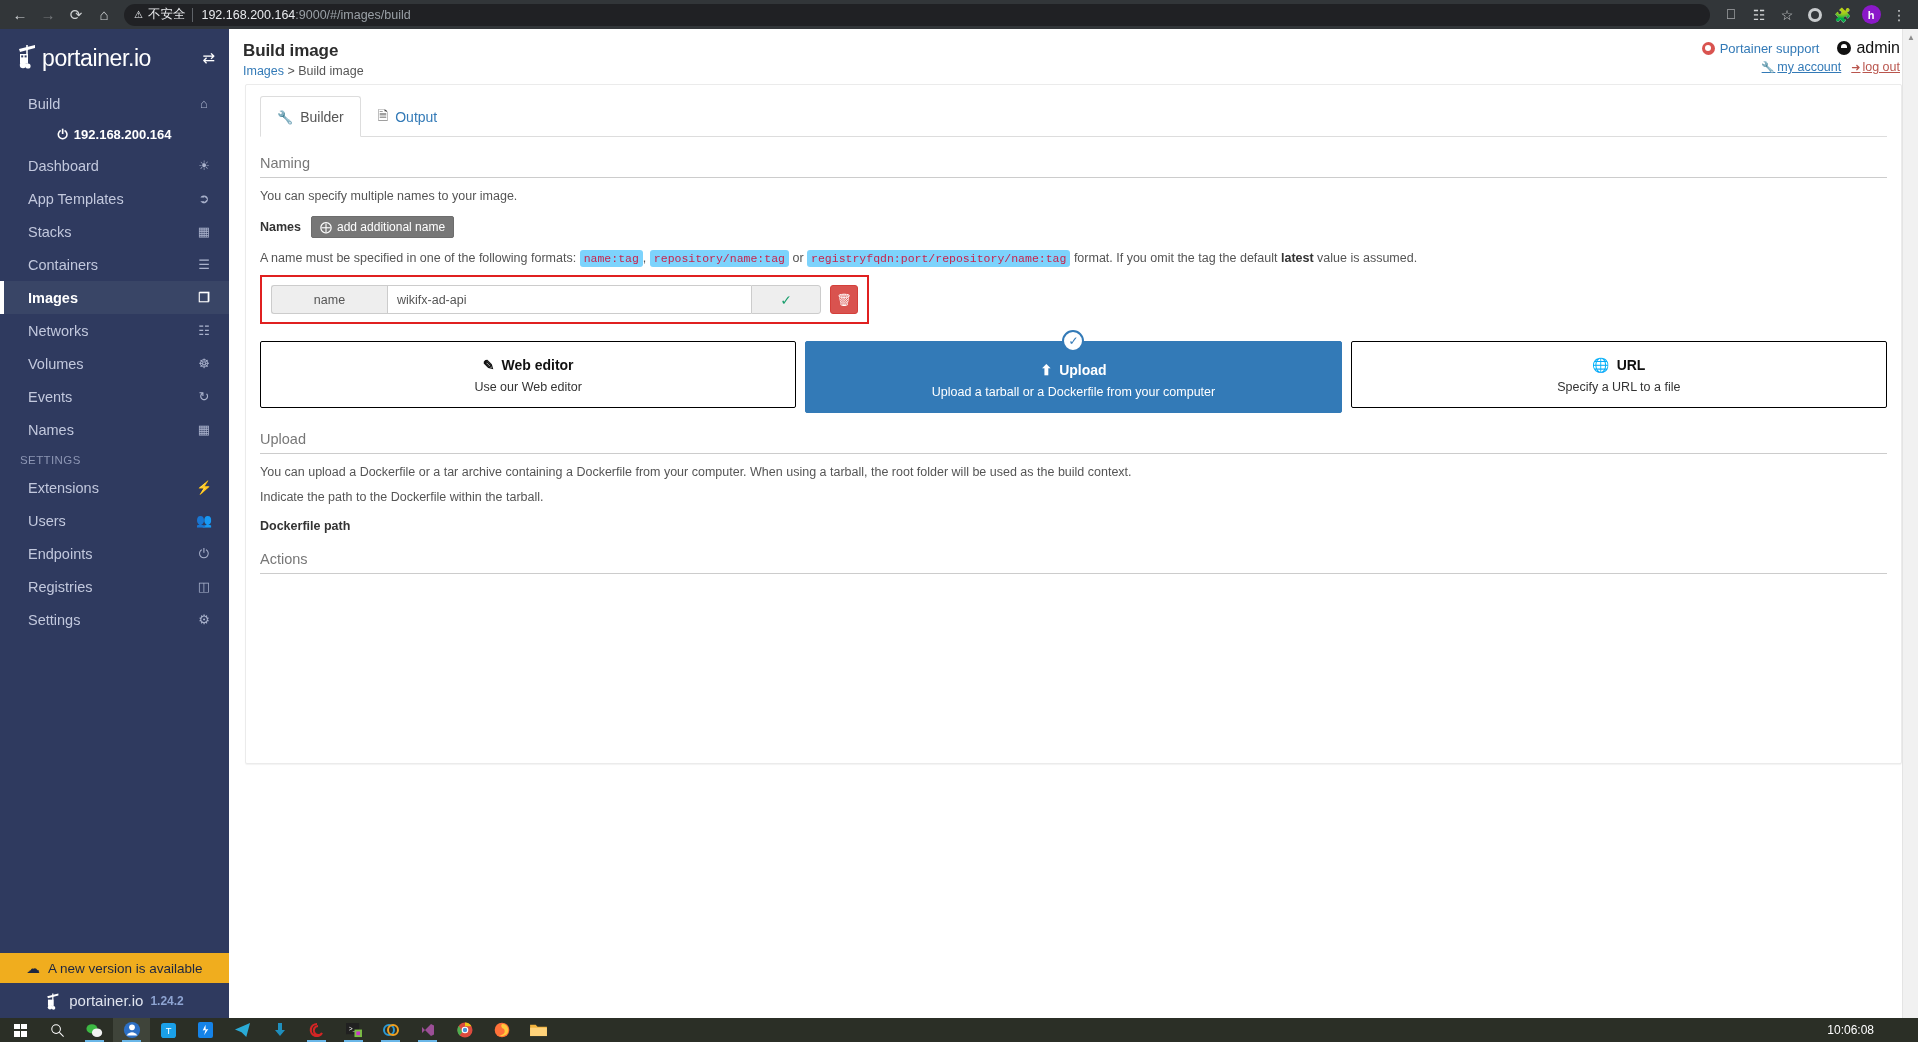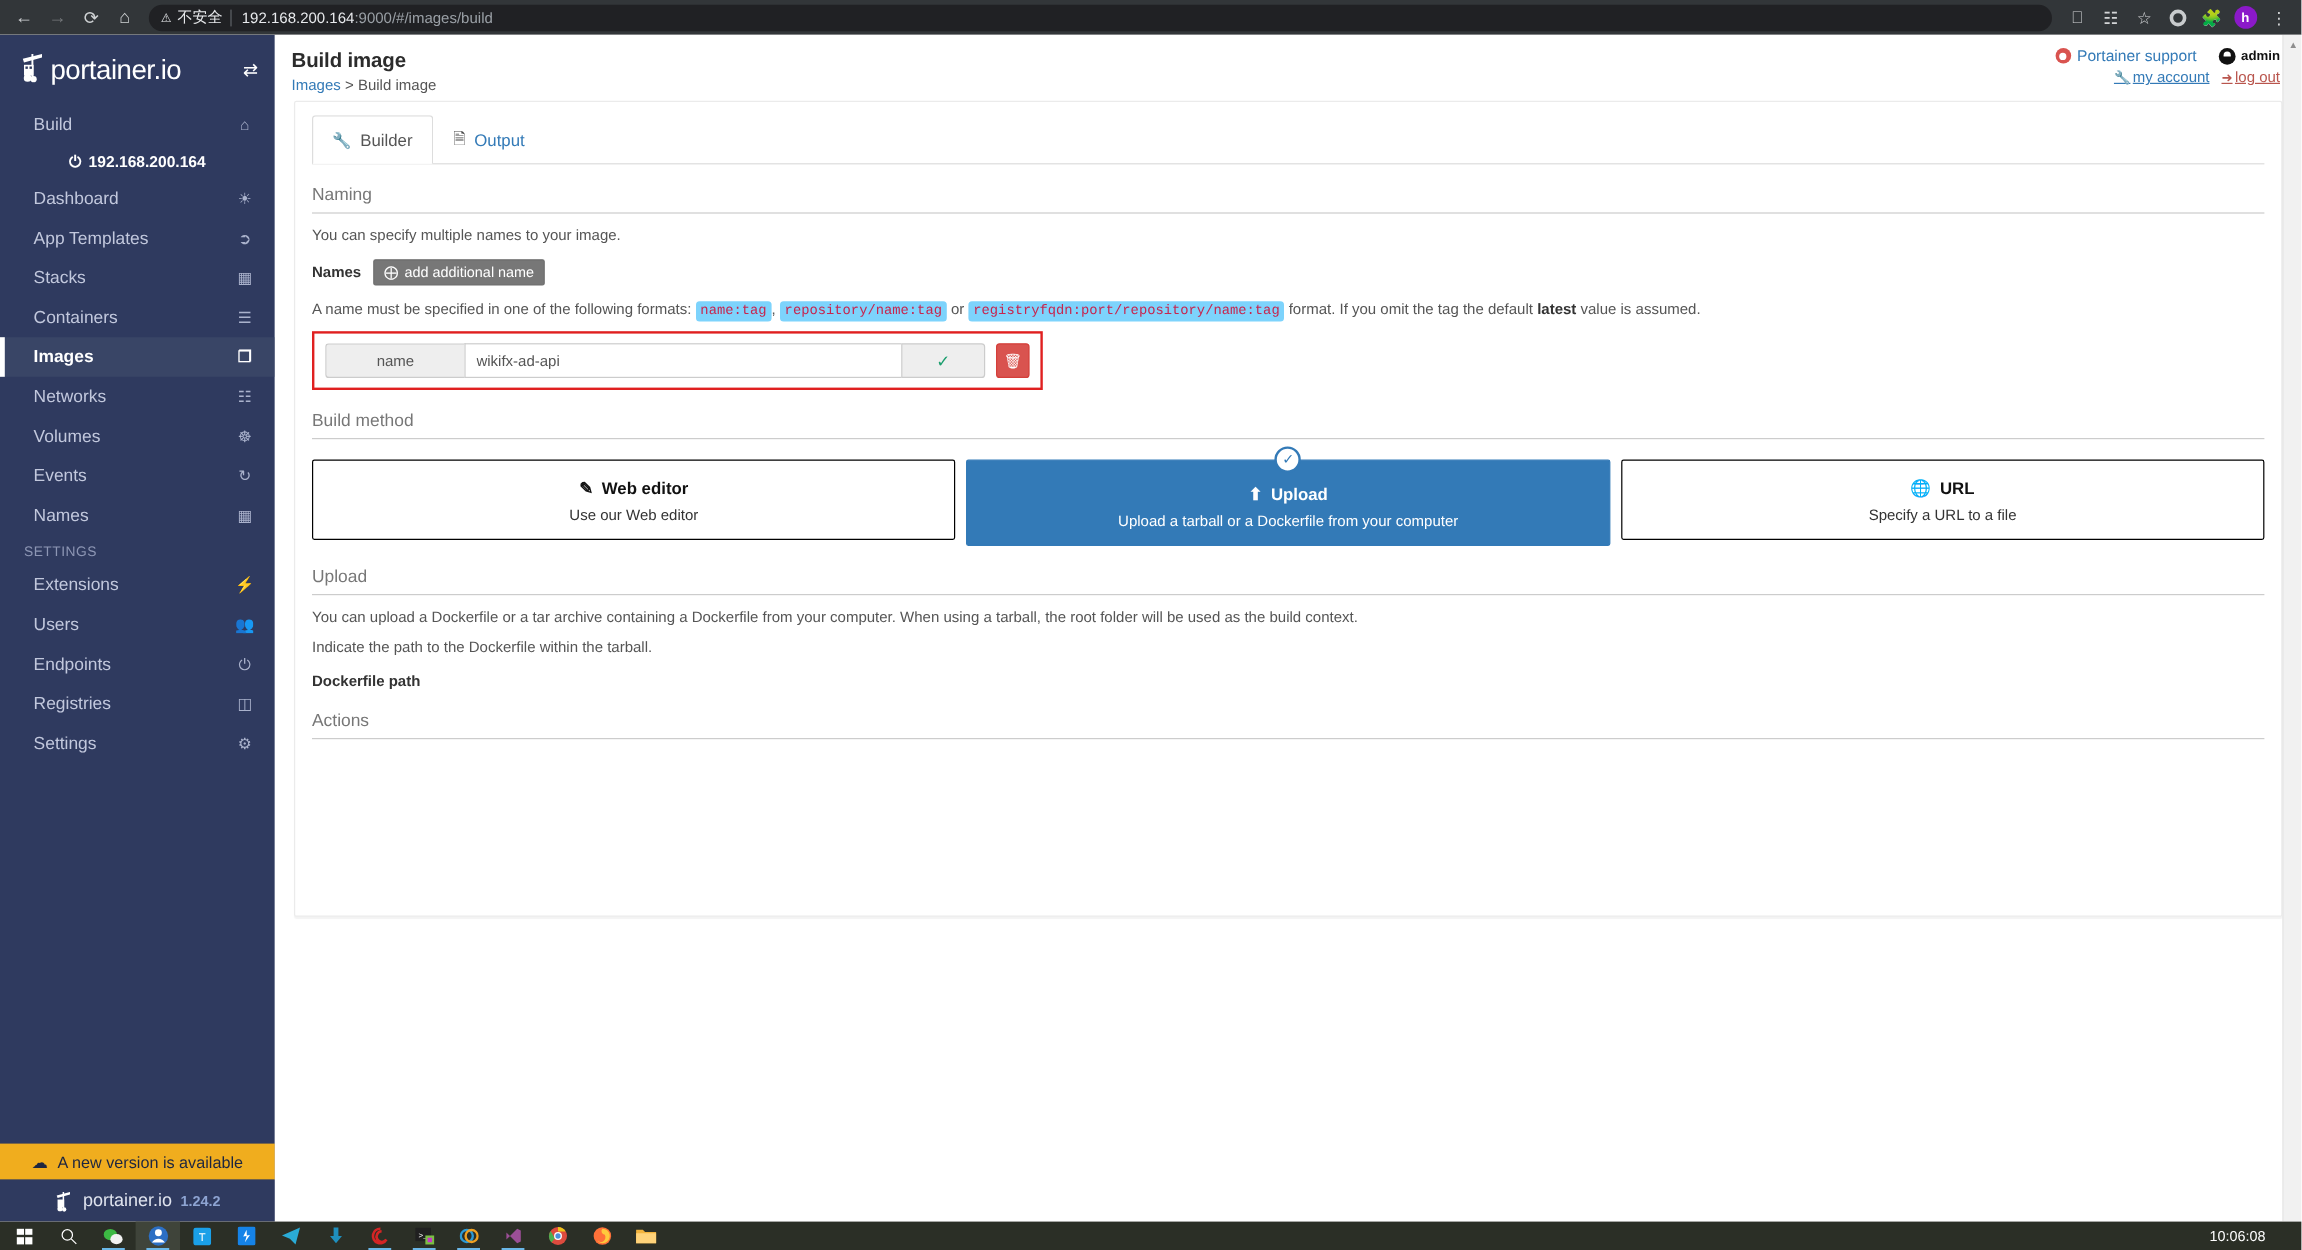--- a/index.html
+++ b/index.html
@@ -113,21 +113,21 @@
   .hr-line1 { display: flex; align-items: center; justify-content: flex-end; gap: 18px; }
   .support-link { color: #337ab7; font-size: 13px; display: flex; align-items: center; gap: 5px; }
   .lifering {
     width: 13px; height: 13px; border-radius: 50%; background: #d9534f;
     position: relative; display: inline-block;
   }
   .lifering:before {
     content: ""; position: absolute; left: 3.5px; top: 3.5px;
     width: 6px; height: 6px; border-radius: 50%; background: #fff;
   }
-  .admin-name { font-size: 11px; color: #111; font-weight: bold; display: flex; align-items: center; gap: 5px; }
+  .admin-name { font-size: 16px; color: #111; font-weight: normal; display: flex; align-items: center; gap: 5px; }
   .user-circle {
     width: 14px; height: 14px; border-radius: 50%; background: #111; position: relative;
   }
   .user-circle:after {
     content: ""; position: absolute; left: 4px; top: 3px; width: 6px; height: 4px;
     border-radius: 3px 3px 0 0; background: #fff;
   }
   .hr-line2 {
     display: flex; align-items: center; justify-content: flex-end; gap: 10px;
     margin-top: 3px; font-size: 12.5px;
@@ -263,21 +263,21 @@
   }
   .tb-item {
     width: 37px; height: 24px; display: flex; align-items: center; justify-content: center;
     position: relative;
   }
   .tb-item.active { background: #3f443a; }
   .tb-underline {
     position: absolute; bottom: 0; left: 9px; width: 19px; height: 2px; background: #6ab7e8;
   }
   .clock {
-    position: absolute; right: 30px; top: 0; height: 24px; display: flex; align-items: center;
+    position: absolute; right: 44px; top: 0; height: 24px; display: flex; align-items: center;
     color: #fff; font-size: 12px;
   }
   .win-logo { display: grid; grid-template-columns: 1fr 1fr; gap: 1.5px; width: 13px; height: 13px; }
   .win-logo i { background: #fff; display: block; }
 </style>
 </head>
 <body>
 
 <div class="browser-bar">
   <div class="nav-btn">←</div>
@@ -483,21 +483,20 @@
           <div class="input-group">
             <div class="ig-addon">name</div>
             <input class="ig-input" value="wikifx-ad-api" style="">
             <div class="ig-check">✓</div>
             <button class="btn-danger-sq">
               <span>🗑</span>
             </button>
           </div>
         </div>
 
-        <div class="section-title">Build method</div>
         <div class="method-row">
           <div class="method-box">
             <div class="m-title">
               <span>✎</span>
               <span>Web editor</span>
             </div>
             <div class="m-sub">Use our Web editor</div>
           </div>
           <div class="method-box selected">
             <div class="sel-badge">✓</div>

